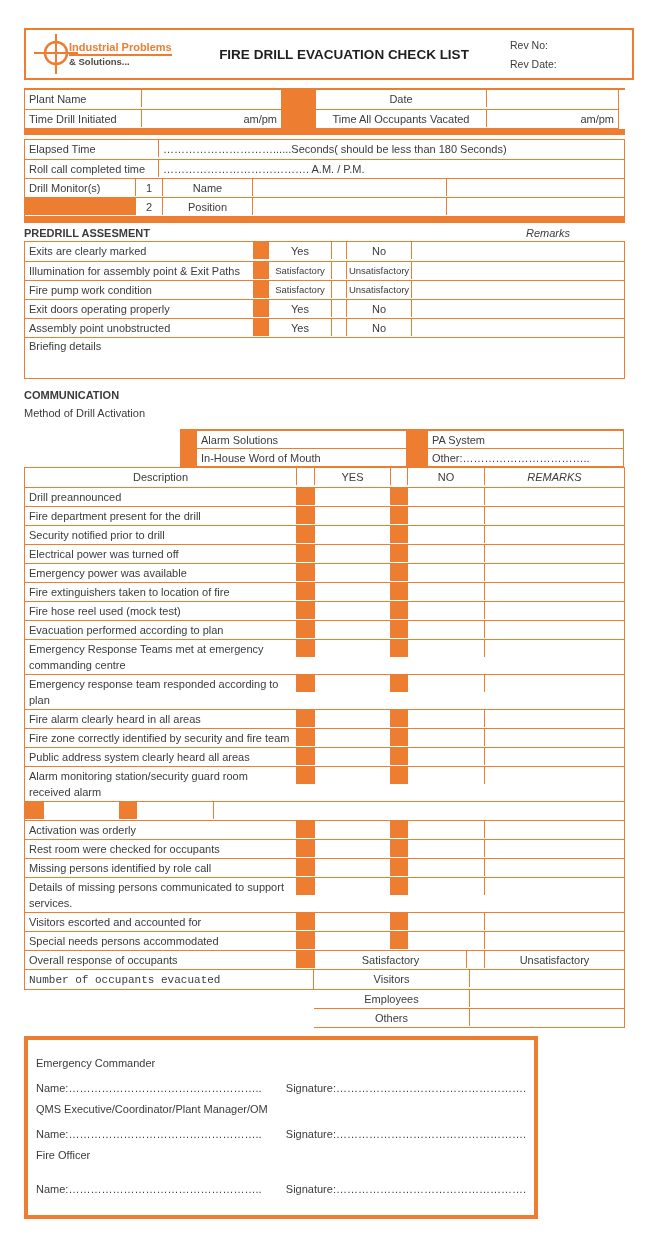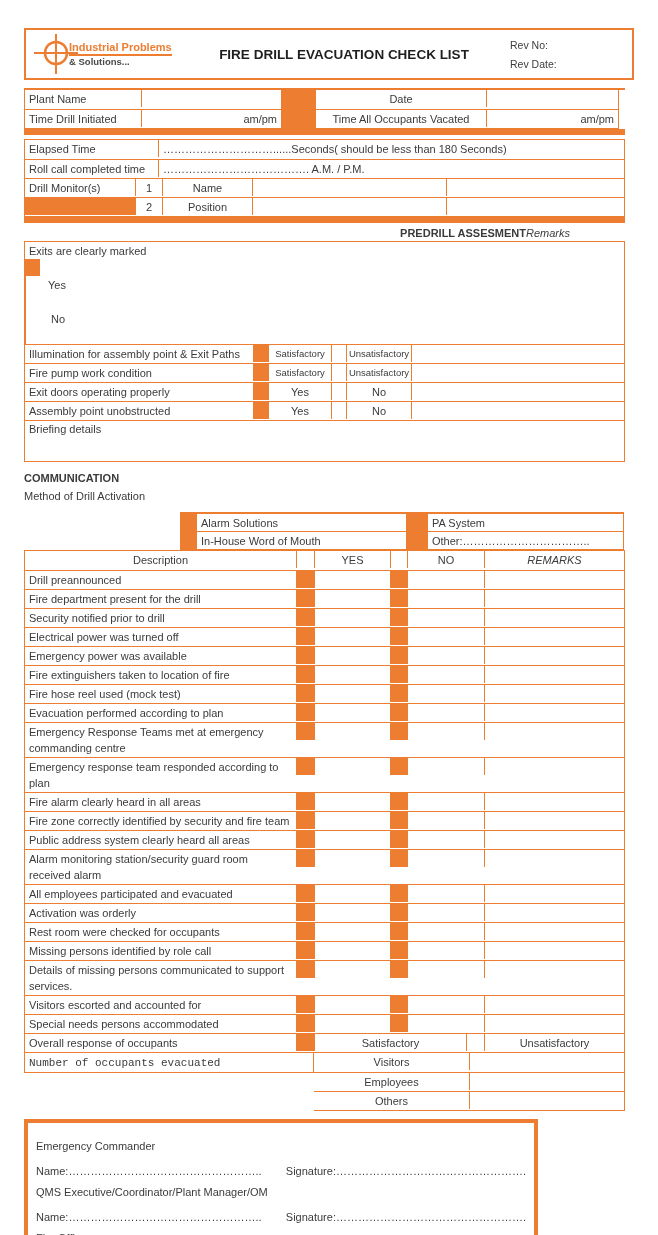--- a/index.html
+++ b/index.html
@@ -15,21 +15,21 @@
   .logo-text{margin-left:-9px;display:flex;flex-direction:column;justify-content:center;}
   .logo-l1{color:var(--accent);font-weight:bold;font-size:11px;line-height:12px;border-bottom:2px solid var(--accent);padding-bottom:1px;}
   .logo-l2{color:#4a4a4a;font-weight:bold;font-size:9.5px;line-height:11px;}
   .hdr-title{flex:1;text-align:center;font-weight:bold;font-size:13.5px;color:#1f1f1f;}
   .rev{width:128px;display:flex;flex-direction:column;gap:7px;font-size:10.5px;padding-left:14px;}
 
   
   .t{width:601px;border:1px solid var(--accent);background:#fff;}
   .r{display:flex;min-height:19px;align-items:flex-start;border-top:1px solid var(--accent);}
   .t > .r:first-child{border-top:none;}
-  .t > div:first-child > .r:first-child{border-top:none;flex-direction:column;}
+  .t > div:first-child > .r:first-child{border-top:none;}
   .c{padding:1px 4px;display:flex;align-items:center;overflow:hidden;white-space:nowrap;min-height:17px;}
   .c + .c{border-left:1px solid var(--accent);}
   .oc{background:var(--accent);}
   .tc{justify-content:center;text-align:center;}
   .ar{justify-content:flex-end;}
   .fx{flex:1;}
   .wrap{white-space:normal;line-height:16px;align-items:center;}
   .small{font-size:9.5px;}
   .it{font-style:italic;}
 
@@ -42,21 +42,21 @@
   .tblL{width:258px;}
   .gapO{width:33px;background:var(--accent);}
   .tblR{width:304px;}
   .w116{width:116px;} .w140{width:140px;} .w170{width:170px;} .w132{width:132px;}
 
   
   .timing{margin-top:4px;}
   .w133{width:133px;} .w110{width:110px;} .w27{width:27px;} .w90{width:90px;} .w194{width:194px;}
 
   
-  .sec-head{width:601px;display:flex;justify-content:flex-end;align-items:flex-end;margin:4px 0 2px 0;}
+  .sec-head{width:601px;display:flex;justify-content:space-between;align-items:flex-end;margin:4px 0 2px 0;}
   .sec-head b{font-size:11px;}
   .sec-head i{margin-right:55px;}
   .w228{width:228px;} .w15{width:15px;} .w63{width:63px;} .w65{width:65px;}
   .briefing{height:40px;align-items:flex-start;padding-top:2px;}
 
   
   .comm-title{font-weight:bold;margin-top:10px;}
   .comm-sub{margin-top:6px;}
   .methods{display:flex;margin:10px 0 0 156px;}
   .mo1{width:16px;background:var(--accent);}
@@ -346,21 +346,20 @@
         </div>
         <div class="r">
           <div class="c w271 wrap">Alarm monitoring station/security guard room received alarm</div>
           <div class="c w18 oc"></div>
           <div class="c w76"></div>
           <div class="c w17 oc"></div>
           <div class="c w77"></div>
           <div class="c fx"></div>
         </div>
         <div class="r">
-          <div class="c w271 wrap">All employees participated and evacuated</div>
           <div class="c w18 oc"></div>
           <div class="c w76"></div>
           <div class="c w17 oc"></div>
           <div class="c w77"></div>
           <div class="c fx"></div>
         </div>
         <div class="r">
           <div class="c w271 wrap">Activation was orderly</div>
           <div class="c w18 oc"></div>
           <div class="c w76"></div>

